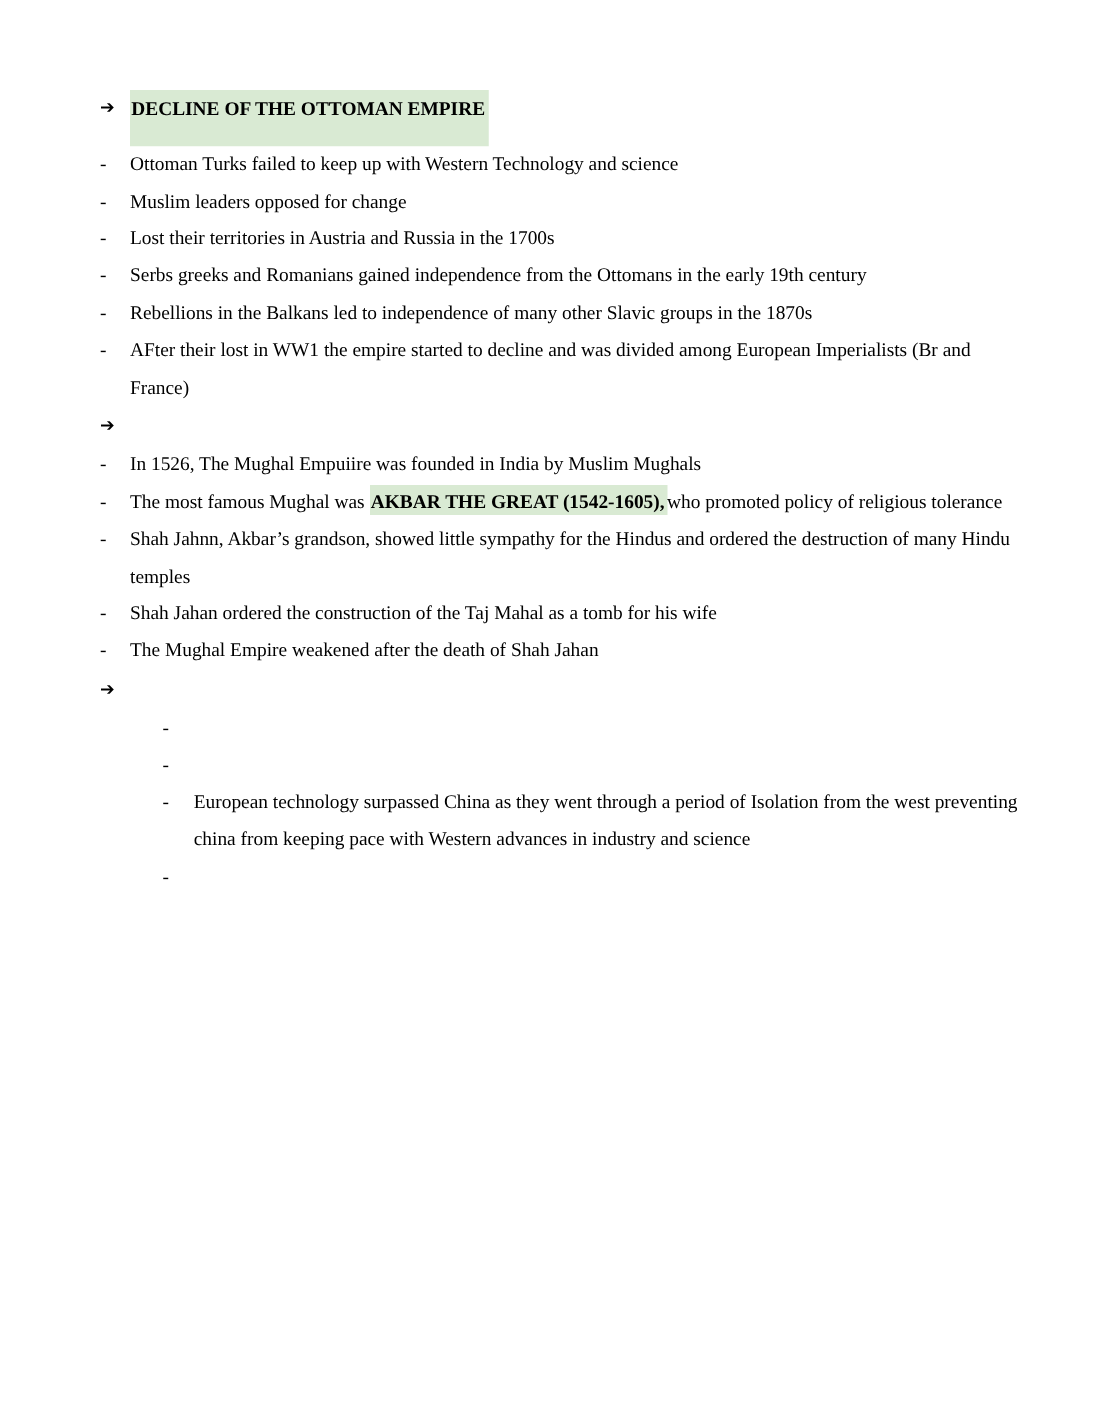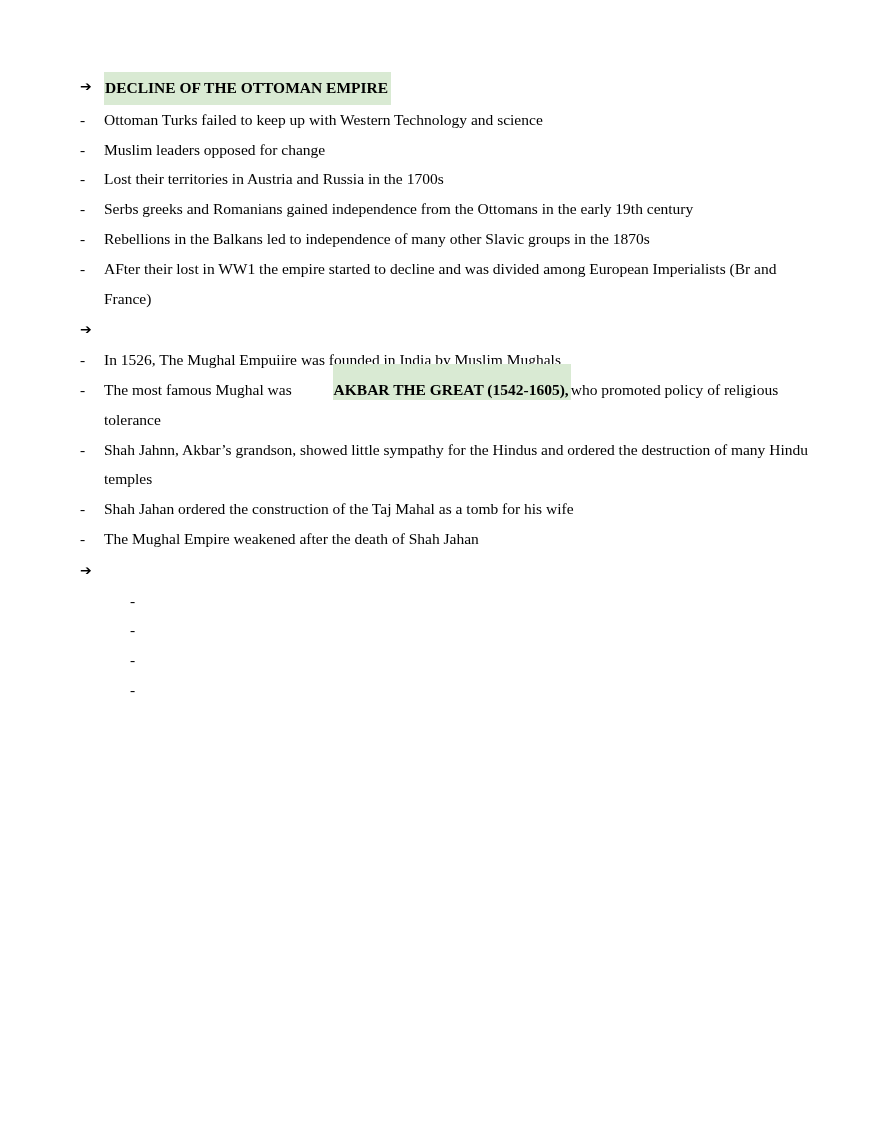--- a/index.html
+++ b/index.html
@@ -35,40 +35,39 @@
   .bullet.arrow {
     font-family: "DejaVu Sans", sans-serif;
     font-size: 14px;
   }
   .heading-row {
     margin-top: 2px;
     font-weight: bold;
   }
   .heading-text {
     background: #d9ead3;
-    padding: 1px 3px 2px 1px;
+    padding: 1px 3px 14px 1px;
   }
   .item-text {
     flex: 1 1 auto;
     white-space: pre-wrap;
   }
   .row.nested {
     padding-left: 50px;
   }
   .row.nested .bullet {
     flex: 0 0 25px;
     width: 25px;
   }
   .seg-bold {
     font-weight: bold;
   }
   .seg-hl {
     background: #d9ead3;
-    padding: 17px 2px 2px 1px;
-    margin-left: 37px;
+    padding: 5px 2px 2px 1px;
   }
 </style>
 </head>
 <body>
 
 <div class="page">
   <div class="content">
       <div class="section">
         <div class="row heading-row">
           <span class="bullet arrow">➔</span>
@@ -129,19 +128,20 @@
           <span class="bullet arrow">➔</span>
         </div>
         <div class="row item-row nested">
           <span class="bullet dash">-</span>
         </div>
         <div class="row item-row nested">
           <span class="bullet dash">-</span>
         </div>
         <div class="row item-row nested">
           <span class="bullet dash">-</span>
+          <span class="item-text">European technology surpassed China as they went through a period of Isolation from the west preventing china from keeping pace with Western advances in industry and science</span>
         </div>
         <div class="row item-row nested">
           <span class="bullet dash">-</span>
         </div>
       </div>
     </div>
 </div>
 
 </body></html>

